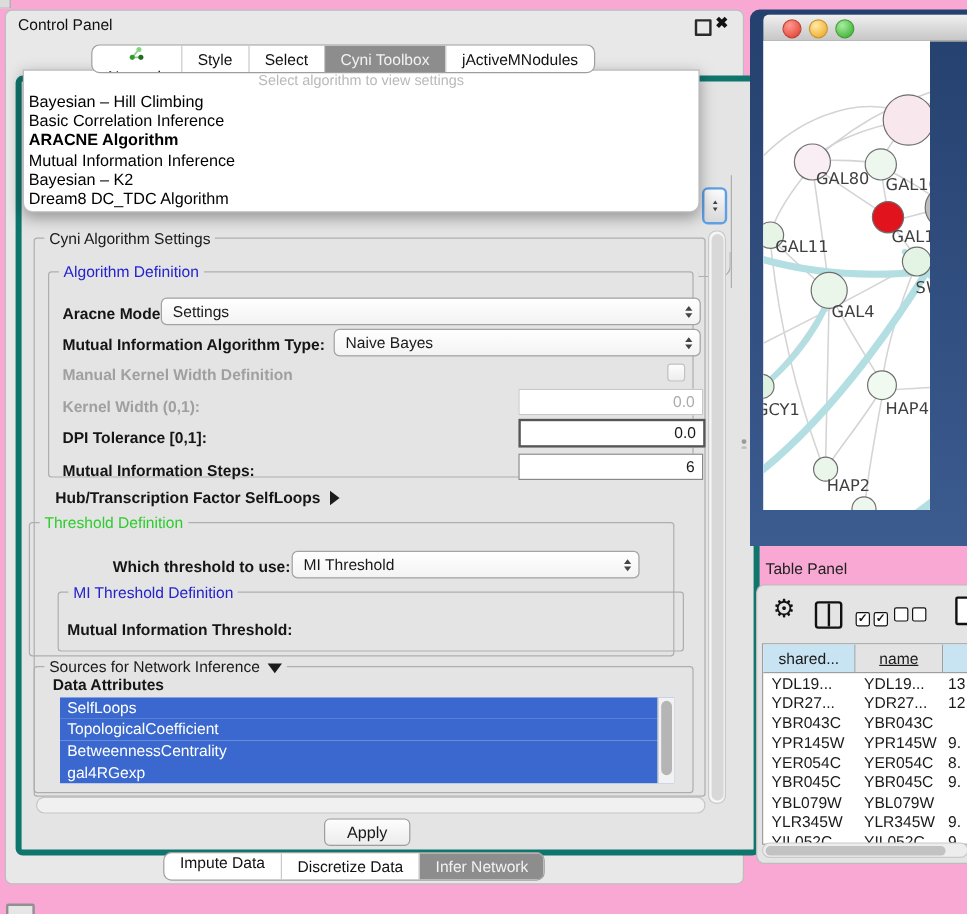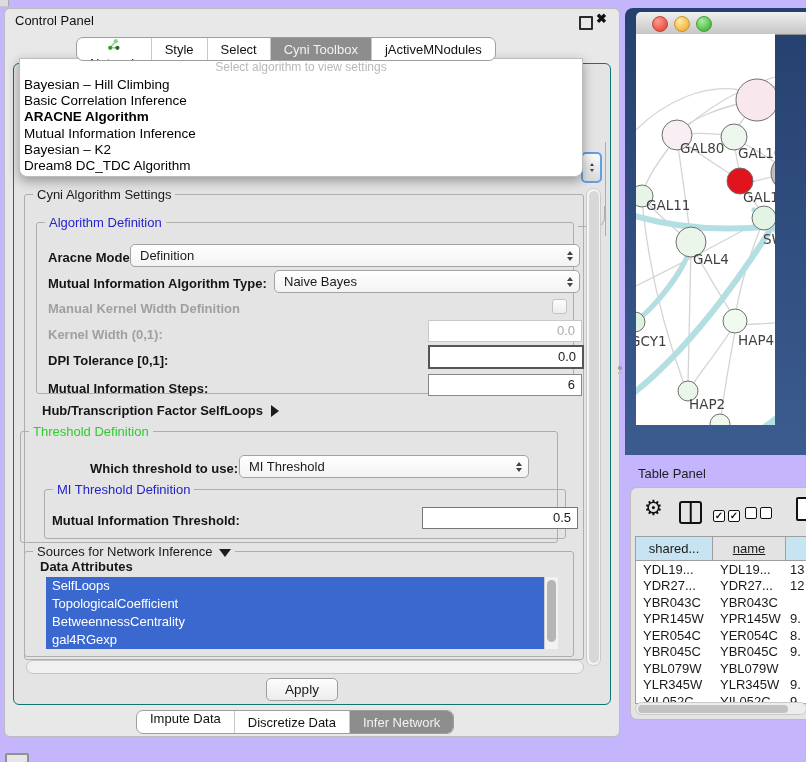--- a/index.html
+++ b/index.html
@@ -1,16 +1,16 @@
 <!DOCTYPE html>
 <html><head>
 <meta charset="utf-8">
 <style>
   html,body{margin:0;padding:0;}
-  #stage{position:relative;width:806px;height:762px;background:#c4b5fd;overflow:hidden;
+  #stage{position:relative;width:806px;height:762px;background:#f9a8d4;overflow:hidden;
          font-family:"Liberation Sans",sans-serif;color:#1a1a1a;-webkit-font-smoothing:antialiased;}
   .abs{position:absolute;}
 
   
   #cp-window{left:4px;top:8px;width:614px;height:727px;background:#e8e8e8;
              border:1px solid #bdbdbd;border-radius:6px;}
   #cp-title{left:10px;top:4px;font-size:13px;color:#111;}
   #cp-float{left:574px;top:7px;width:10px;height:10px;border:2px solid #2a2a2a;border-radius:1px;background:transparent;}
   #cp-close{left:591px;top:2px;font-size:13px;font-weight:bold;color:#111;}
 
@@ -18,21 +18,21 @@
   .segbar{display:flex;height:22px;background:#fff;border:1px solid #9e9e9e;border-radius:7px;overflow:hidden;align-items:stretch;}
   .seg{display:flex;align-items:center;padding:0 13px;font-size:13px;color:#111;border-left:1px solid #c9c9c9;white-space:nowrap;gap:5px;}
   .seg:first-child{border-left:none;flex-direction:column;}
   .seg.sel{background:#8d8d8d;color:#f2f2f2;}
   #top-tabs{left:71px;top:28px;z-index:60;}
   #bottom-tabs{left:131px;top:701px;}
   .neticon{width:13px;height:13px;display:inline-block;}
 
   
   #cp-content{left:8px;top:54px;width:596px;height:640px;background:#e4e4e4;
-              border:1px solid #0f766e;border-radius:6px;}
+              border:5px solid #0f766e;border-radius:6px;padding-left:14px;}
 
   
   .frag-line{border-left:1px solid #aeaeae;width:0;}
   #frag-stepper{left:567px;top:88px;width:17px;height:27px;border:2px solid #5f9fe6;border-radius:5px;
                 background:linear-gradient(#fbfbfb,#d9d9d9);display:flex;flex-direction:column;align-items:center;justify-content:center;gap:3px;}
   #frag-corner{left:564px;top:142px;width:26px;height:20px;border-right:1px solid #aeaeae;border-bottom:1px solid #aeaeae;border-radius:0 0 9px 0;}
 
   
   #algo-dropdown{left:14px;top:49px;width:562px;height:117px;background:#fff;border:1px solid #bdbdbd;
                  border-radius:0 0 8px 8px;box-shadow:0 4px 12px rgba(0,0,0,0.35);z-index:50;}
@@ -168,21 +168,21 @@
       <div class="abs gbox" style="left:10px;top:130px;width:558px;height:464px;">
         <span class="legend">Cyni Algorithm Settings</span>
       </div>
 
       <div class="abs gbox" style="left:22px;top:158px;width:536px;height:170px;">
         <span class="legend blue">Algorithm Definition</span>
       </div>
 
       <div class="abs blabel" style="left:34px;top:186px;">Aracne Mode:</div>
       <div class="abs combo" style="left:116px;top:180px;width:450px;">
-        <span>Definition</span>
+        <span>Settings</span>
         <span class="arr">
             <span class="tri-up"></span>
             <span class="tri-dn"></span>
           </span>
       </div>
 
       <div class="abs blabel" style="left:34px;top:212px;">Mutual Information Algorithm Type:</div>
       <div class="abs combo" style="left:260px;top:206px;width:306px;">
         <span>Naive Bayes</span>
         <span class="arr">
@@ -217,21 +217,20 @@
         <span class="arr">
             <span class="tri-up"></span>
             <span class="tri-dn"></span>
           </span>
       </div>
 
       <div class="abs gbox" style="left:30px;top:425px;width:520px;height:48px;">
         <span class="legend blue">MI Threshold Definition</span>
       </div>
       <div class="abs blabel" style="left:38px;top:449px;">Mutual Information Threshold:</div>
-      <div class="abs numin" style="left:408px;top:443px;width:142px;border:1px solid #777;">0.5</div>
 
       <div class="abs gbox" style="left:10px;top:487px;width:548px;height:104px;">
         <span class="legend"><span>Sources for Network Inference</span><span class="disc-down"></span></span>
       </div>
       <div class="abs blabel" style="left:26px;top:495px;">Data Attributes</div>
       <div class="abs" id="attr-list" style="left:32px;top:513px;width:512px;height:72px;">
         <div class="attr-item">SelfLoops</div>
           <div class="attr-item">TopologicalCoefficient</div>
           <div class="attr-item">BetweennessCentrality</div>
           <div class="attr-item">gal4RGexp</div>

